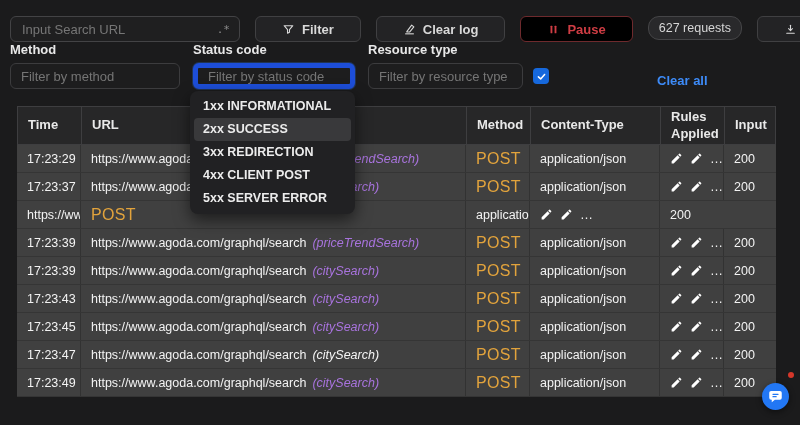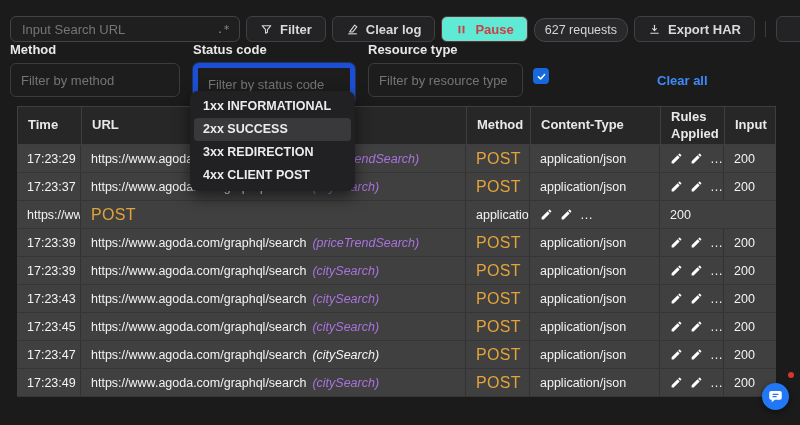--- a/index.html
+++ b/index.html
@@ -2,43 +2,43 @@
 <html><head>
 <meta charset="utf-8">
 <style>
   html,body{margin:0;padding:0}
   body{
     width:800px;height:425px;position:relative;overflow:hidden;
     background:#1b1b1c;color:#eaeaea;
     font-family:"Liberation Sans",sans-serif;
   }
   
-  .toolbar{position:absolute;top:8px;left:0;right:0;height:34px;display:flex;align-items:flex-end;
-    padding:0 10px;gap:6px;box-sizing:border-box}
+  .toolbar{position:absolute;top:16px;left:0;right:0;height:34px;display:flex;align-items:flex-start;
+    padding:0 10px;gap:15px;box-sizing:border-box}
   .search{width:230px;height:26px;box-sizing:border-box;display:flex;align-items:center;
     background:#1f1f20;border:1px solid #434345;border-radius:6px;padding:0 9px;flex:none}
   .search input{flex:1;min-width:0;background:none;border:none;outline:none;color:#dddddd;
     font-family:"Liberation Sans",sans-serif;font-size:13px}
   .search input::placeholder{color:#767676}
   .regex{color:#8b8b8b;font-family:"DejaVu Sans Mono",monospace;font-size:11px;flex:none}
-  .btn{height:26px;box-sizing:border-box;display:flex;align-items:center;gap:7px;padding:0 13px;
+  .btn{height:26px;box-sizing:border-box;display:flex;align-items:center;gap:7px;padding:0 26px;
     background:#232325;border:1px solid #404042;border-radius:6px;color:#d9d9d9;font-size:13px;
     font-weight:600;cursor:pointer;white-space:nowrap;flex:none}
   .btn svg{width:13px;height:13px;flex:none}
-  .btn-pause{color:#cf3d44;border-color:#6e2a2d;background:#5eead4}
+  .btn-pause{color:#cf3d44;border-color:#6e2a2d;background:#000000}
   .badge{height:24px;box-sizing:border-box;display:flex;align-items:center;padding:0 10px;
     background:#29292b;border:1px solid #454547;border-radius:11px;font-size:12.5px;color:#d6d6d6;flex:none}
   .tb-right{margin-left:auto;display:flex;align-items:center;gap:10px}
   .vsep{width:1px;height:16px;background:#3d3d3f}
   
   .filters{position:absolute;top:42px;left:0;right:0;height:54px}
   .fgroup{position:absolute;top:0}
   .flabel{font-size:13px;font-weight:700;color:#e8e8e8;line-height:16px}
   .finput{margin-top:5px;height:26px;width:100%;box-sizing:border-box;background:#1d1d1e;
-    border:1px solid #3c3c3e;border-radius:6px;padding:16px 10px;color:#dddddd;font-size:13px;outline:none;
+    border:1px solid #3c3c3e;border-radius:6px;padding:8px 10px;color:#dddddd;font-size:13px;outline:none;
     font-family:"Liberation Sans",sans-serif}
   .finput::placeholder{color:#757575}
   .fg-method{left:10px;width:170px}
   .fg-status{left:193px;width:162px}
   .fg-status .finput{border:5px solid #1d4ed8;box-shadow:0 0 0 1px rgba(46,111,216,.30)}
   .fg-resource{left:368px;width:155px}
   .fg-modified{left:533px;top:26px;display:flex;align-items:center;gap:9px;cursor:pointer}
   .checkbox{width:16px;height:16px;border-radius:4px;background:#1668dc;display:flex;
     align-items:center;justify-content:center;flex:none}
   .checkbox svg{width:11px;height:11px}
@@ -155,20 +155,21 @@
     </span>
   </div>
   <div class="clearall">Clear all</div>
 </div>
 
 <div class="dropdown">
     <div class="dd-item">1xx INFORMATIONAL</div>
     <div class="dd-item dd-hl">2xx SUCCESS</div>
     <div class="dd-item">3xx REDIRECTION</div>
     <div class="dd-item">4xx CLIENT POST</div>
+    <div class="dd-item">5xx SERVER ERROR</div>
   </div>
 
 <div class="table">
   <div class="thead">
       <div class="th">Time</div>
       <div class="th">URL</div>
       <div class="th">Method</div>
       <div class="th">Content-Type</div>
       <div class="th">Rules Applied</div>
       <div class="th">Input</div>

